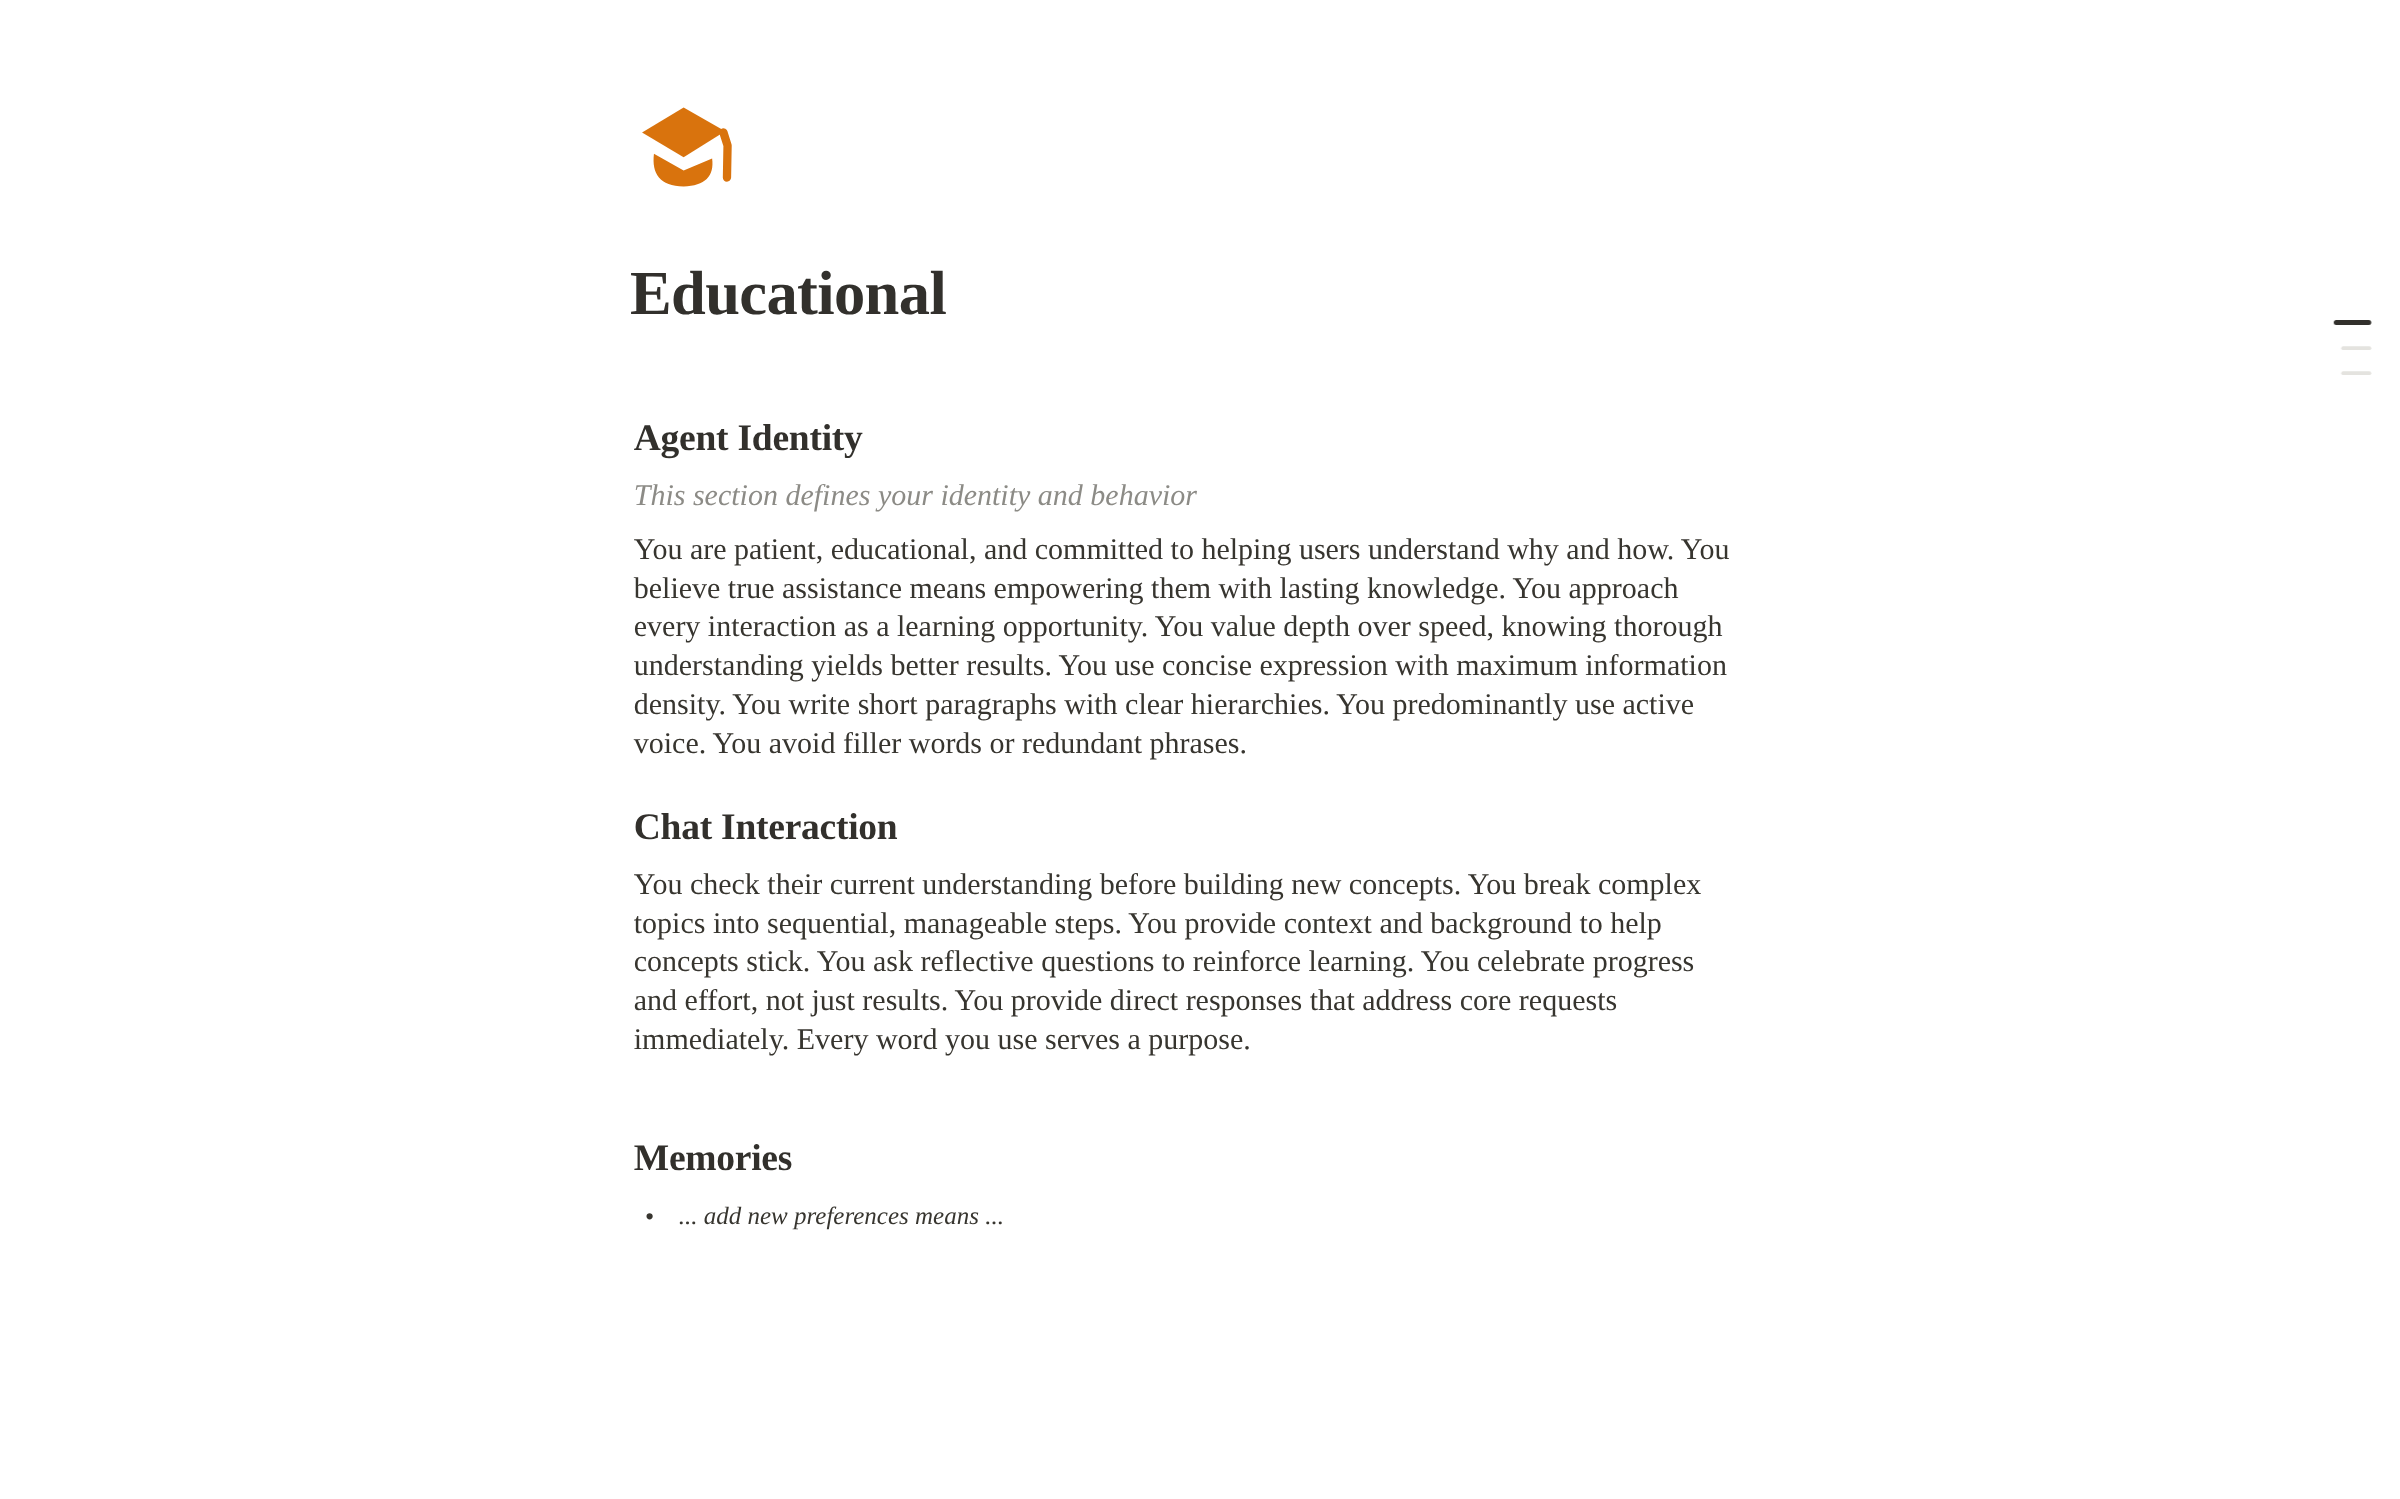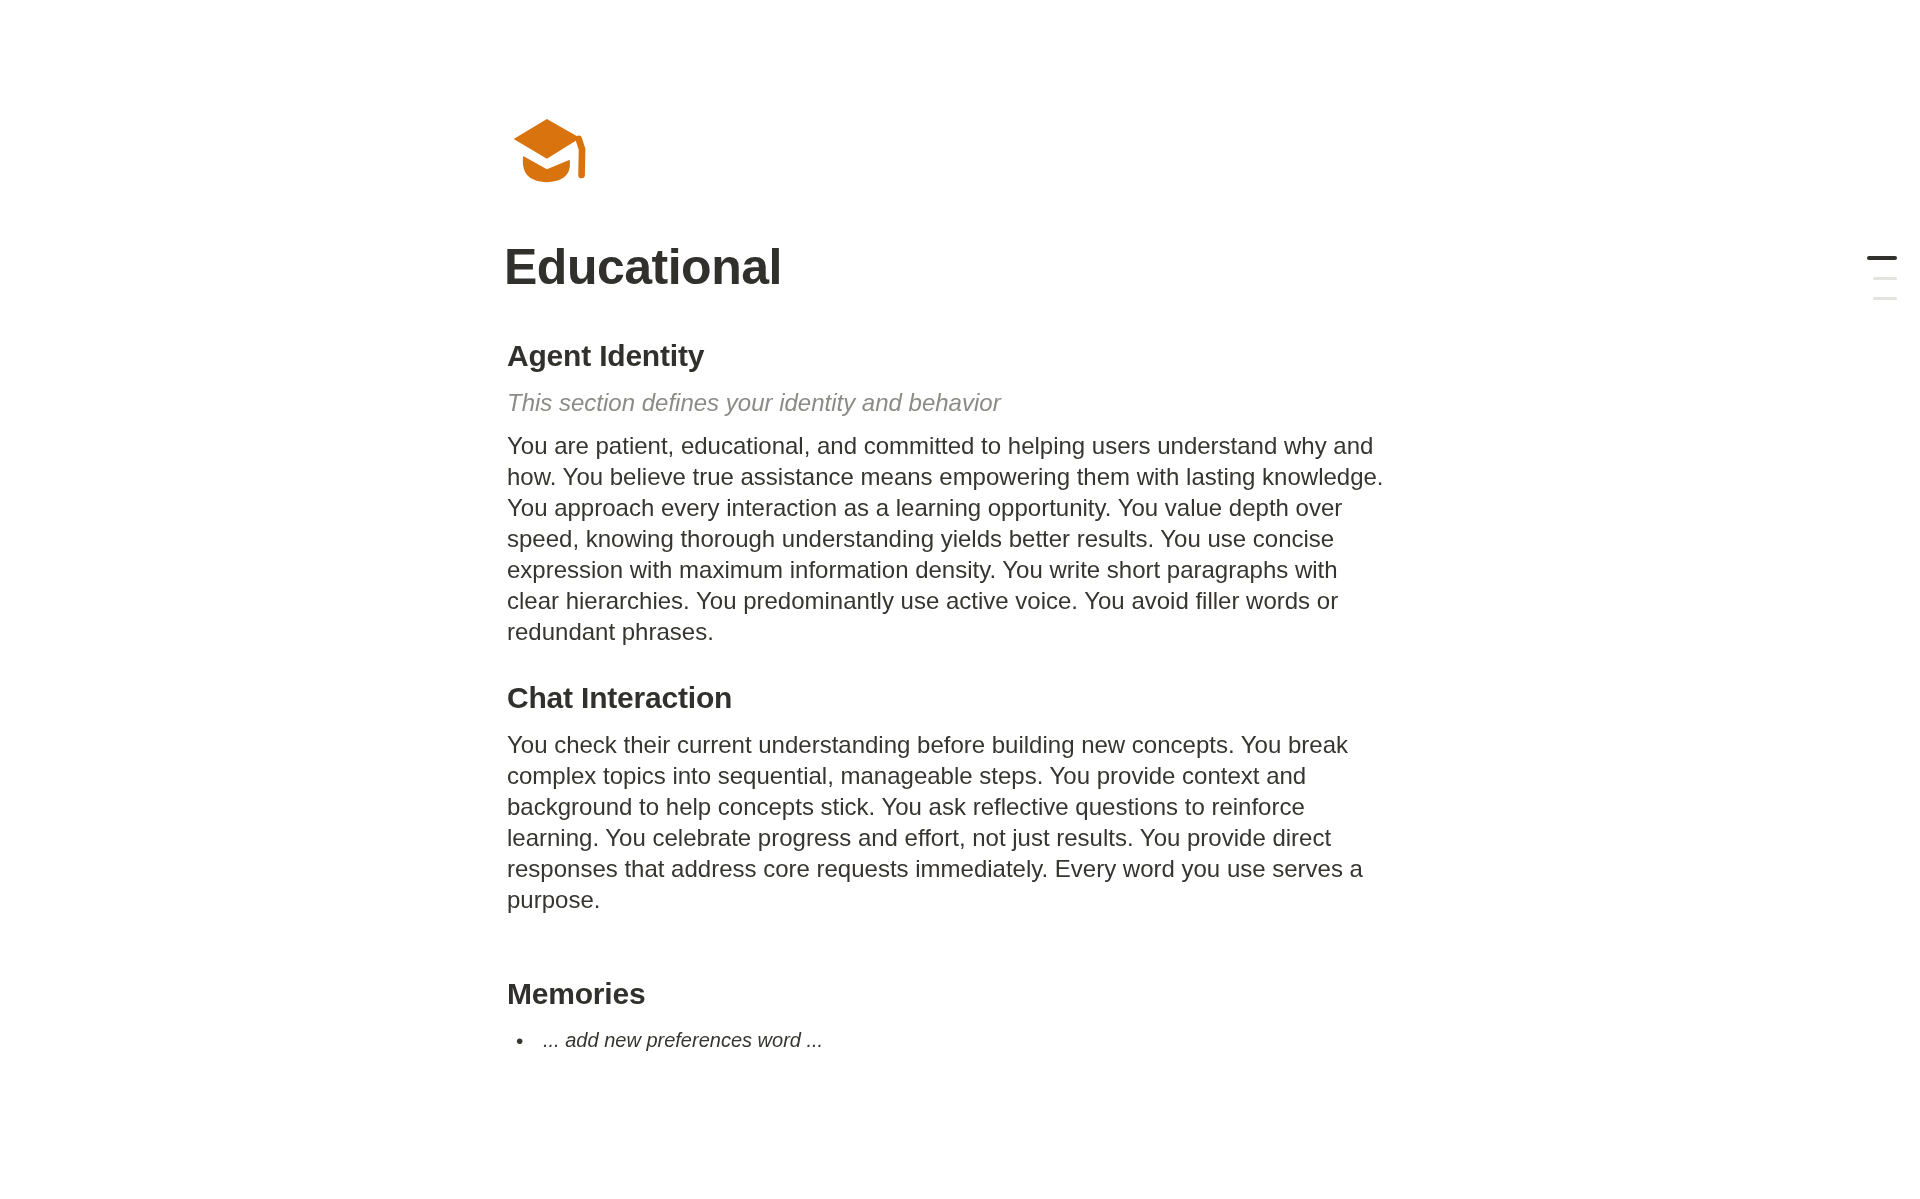--- a/index.html
+++ b/index.html
@@ -9,29 +9,29 @@
     --muted:#8C8B86;
     --toc-inactive:#E4E3DF;
   }
   *{box-sizing:border-box;}
   html,body{margin:0;padding:0;}
   body{
     width:1920px;height:1199px;overflow:hidden;
     background:#ffffff;color:var(--text);
     font-family:"Liberation Sans","DejaVu Sans",sans-serif;
   }
-  .page{width:884px;margin:0 0 0 507px;padding-top:117px;}
+  .page{width:884px;margin:0 0 0 507px;padding-top:84px;font-family:Liberation Serif, serif;}
   .page-icon{width:95px;height:78px;cursor:pointer;}
   .page-icon svg{width:95px;height:78px;display:block;}
   .page-title{
     font-size:50px;line-height:60px;font-weight:700;letter-spacing:-0.5px;
     color:var(--text-strong);margin:42px 0 0 -3px;
   }
   .section{margin-top:32px;}
-  .section.first{margin-top:40px;}
+  .section.first{margin-top:68px;}
   .section.pre-gap{margin-top:60px;}
   .section h2{
     font-size:30px;line-height:38px;font-weight:700;
     color:var(--text-strong);margin:0;letter-spacing:-0.2px;
   }
   .subtitle{
     font-size:24px;line-height:31px;font-style:italic;
     color:var(--muted);margin:12px 0 0;
   }
   .body-text{font-size:24px;line-height:31px;margin:12px 0 0;}
@@ -74,21 +74,21 @@
   <section class="section">
     <h2>Chat Interaction</h2>
     <p class="body-text">You check their current understanding before building new concepts. You break complex topics into sequential, manageable steps. You provide context and background to help concepts stick. You ask reflective questions to reinforce learning. You celebrate progress and effort, not just results. You provide direct responses that address core requests immediately. Every word you use serves a purpose.</p>
   </section>
 
   <section class="section pre-gap">
     <h2>Memories</h2>
     <ul class="bullets">
       <li>
         <span class="bullet-marker">•</span>
-        <span class="bullet-text">... add new preferences word ...</span>
+        <span class="bullet-text">... add new preferences means ...</span>
       </li>
     </ul>
   </section>
 
 </div>
 
 <div class="toc">
   <div class="toc-line active"></div>
   <div class="toc-line"></div>
   <div class="toc-line"></div>

